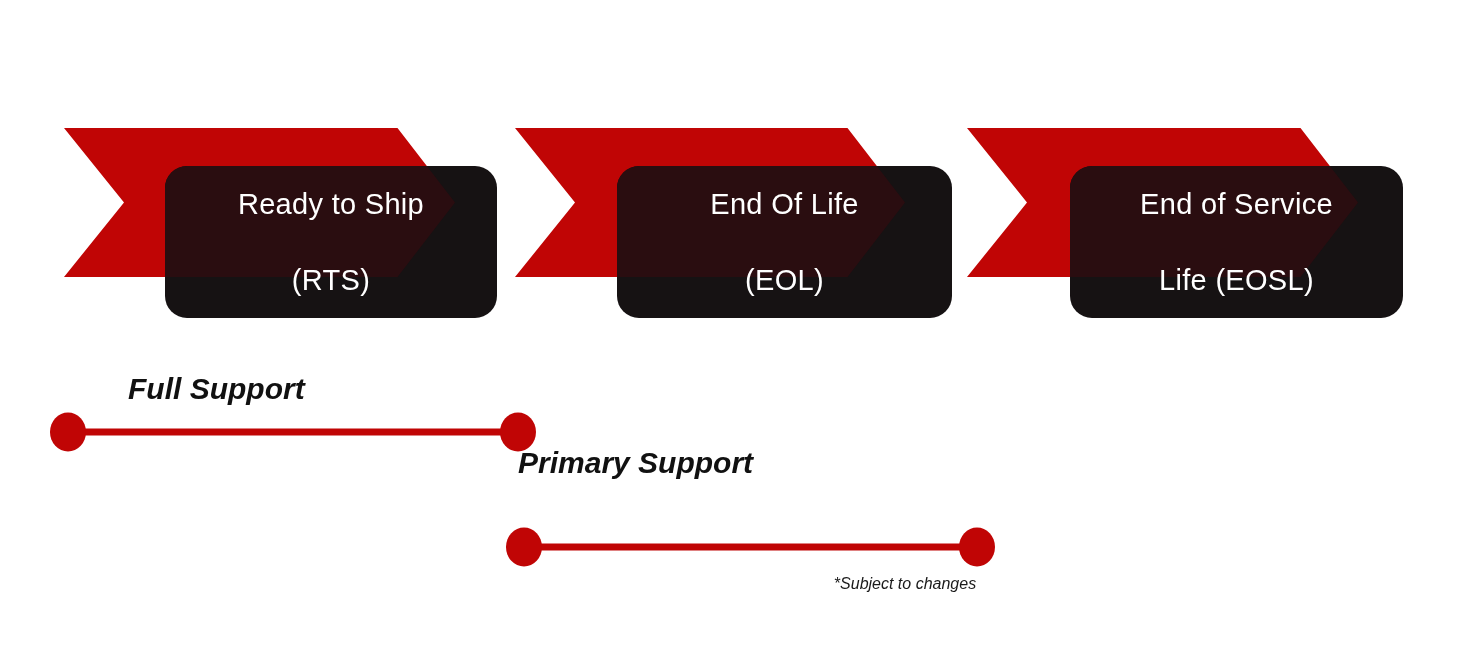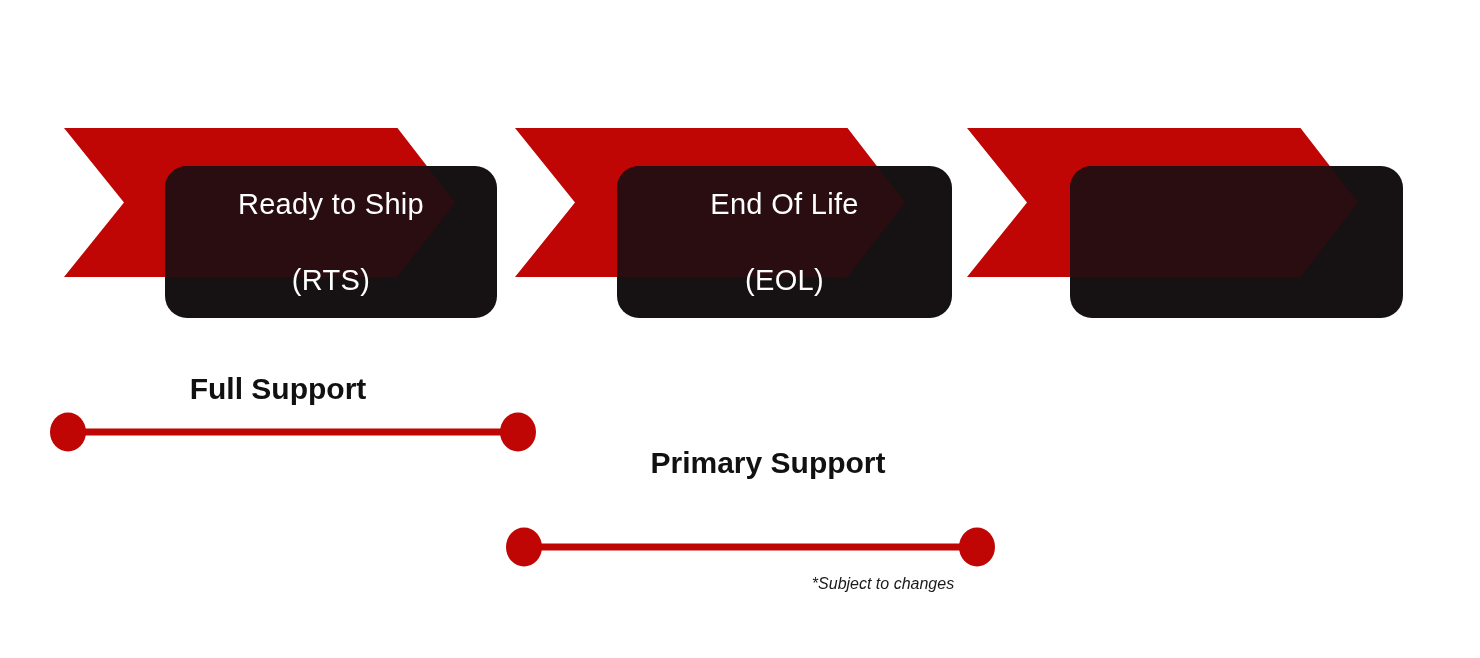--- a/index.html
+++ b/index.html
@@ -26,28 +26,29 @@
     letter-spacing: 0.3px;
     white-space: pre-line;
   }
   .stage-label-1 { left: 165px; width: 332px; }
   .stage-label-2 { left: 617px; width: 335px; }
   .stage-label-3 { left: 1070px; width: 333px; }
   .timeline-label {
     position: absolute;
     color: #111111;
     font-weight: bold;
+    font-style: italic;
     font-size: 30px;
-    text-align: center;
+    text-align: left;
   }
   .full-support-label { left: 128px; top: 372px; width: 300px; }
   .primary-support-label { left: 518px; top: 443px; width: 500px; line-height: 40px; }
   .footnote {
     position: absolute;
-    left: 758px; top: 575px; width: 250px;
+    left: 780px; top: 575px; width: 250px;
     color: #1a1a1a;
     font-style: italic;
     font-size: 16px;
     text-align: center;
   }
 </style>
 </head>
 <body>
 
 <div id="canvas">
@@ -91,20 +92,26 @@
       <div>Ready to Ship</div>
       <div>(RTS)</div>
     </div>
   </div>
   <div class="stage-label stage-label-2">
     <div>
       <div>End Of Life</div>
       <div>(EOL)</div>
     </div>
   </div>
+  <div class="stage-label stage-label-3">
+    <div>
+      <div>End of Service</div>
+      <div>Life (EOSL)</div>
+    </div>
+  </div>
 
   <div class="timeline-label full-support-label">Full Support</div>
 
   <div class="timeline-label primary-support-label">
     <div>Primary Support</div>
   </div>
 
   <div class="footnote">*Subject to changes</div>
 
 </div>

